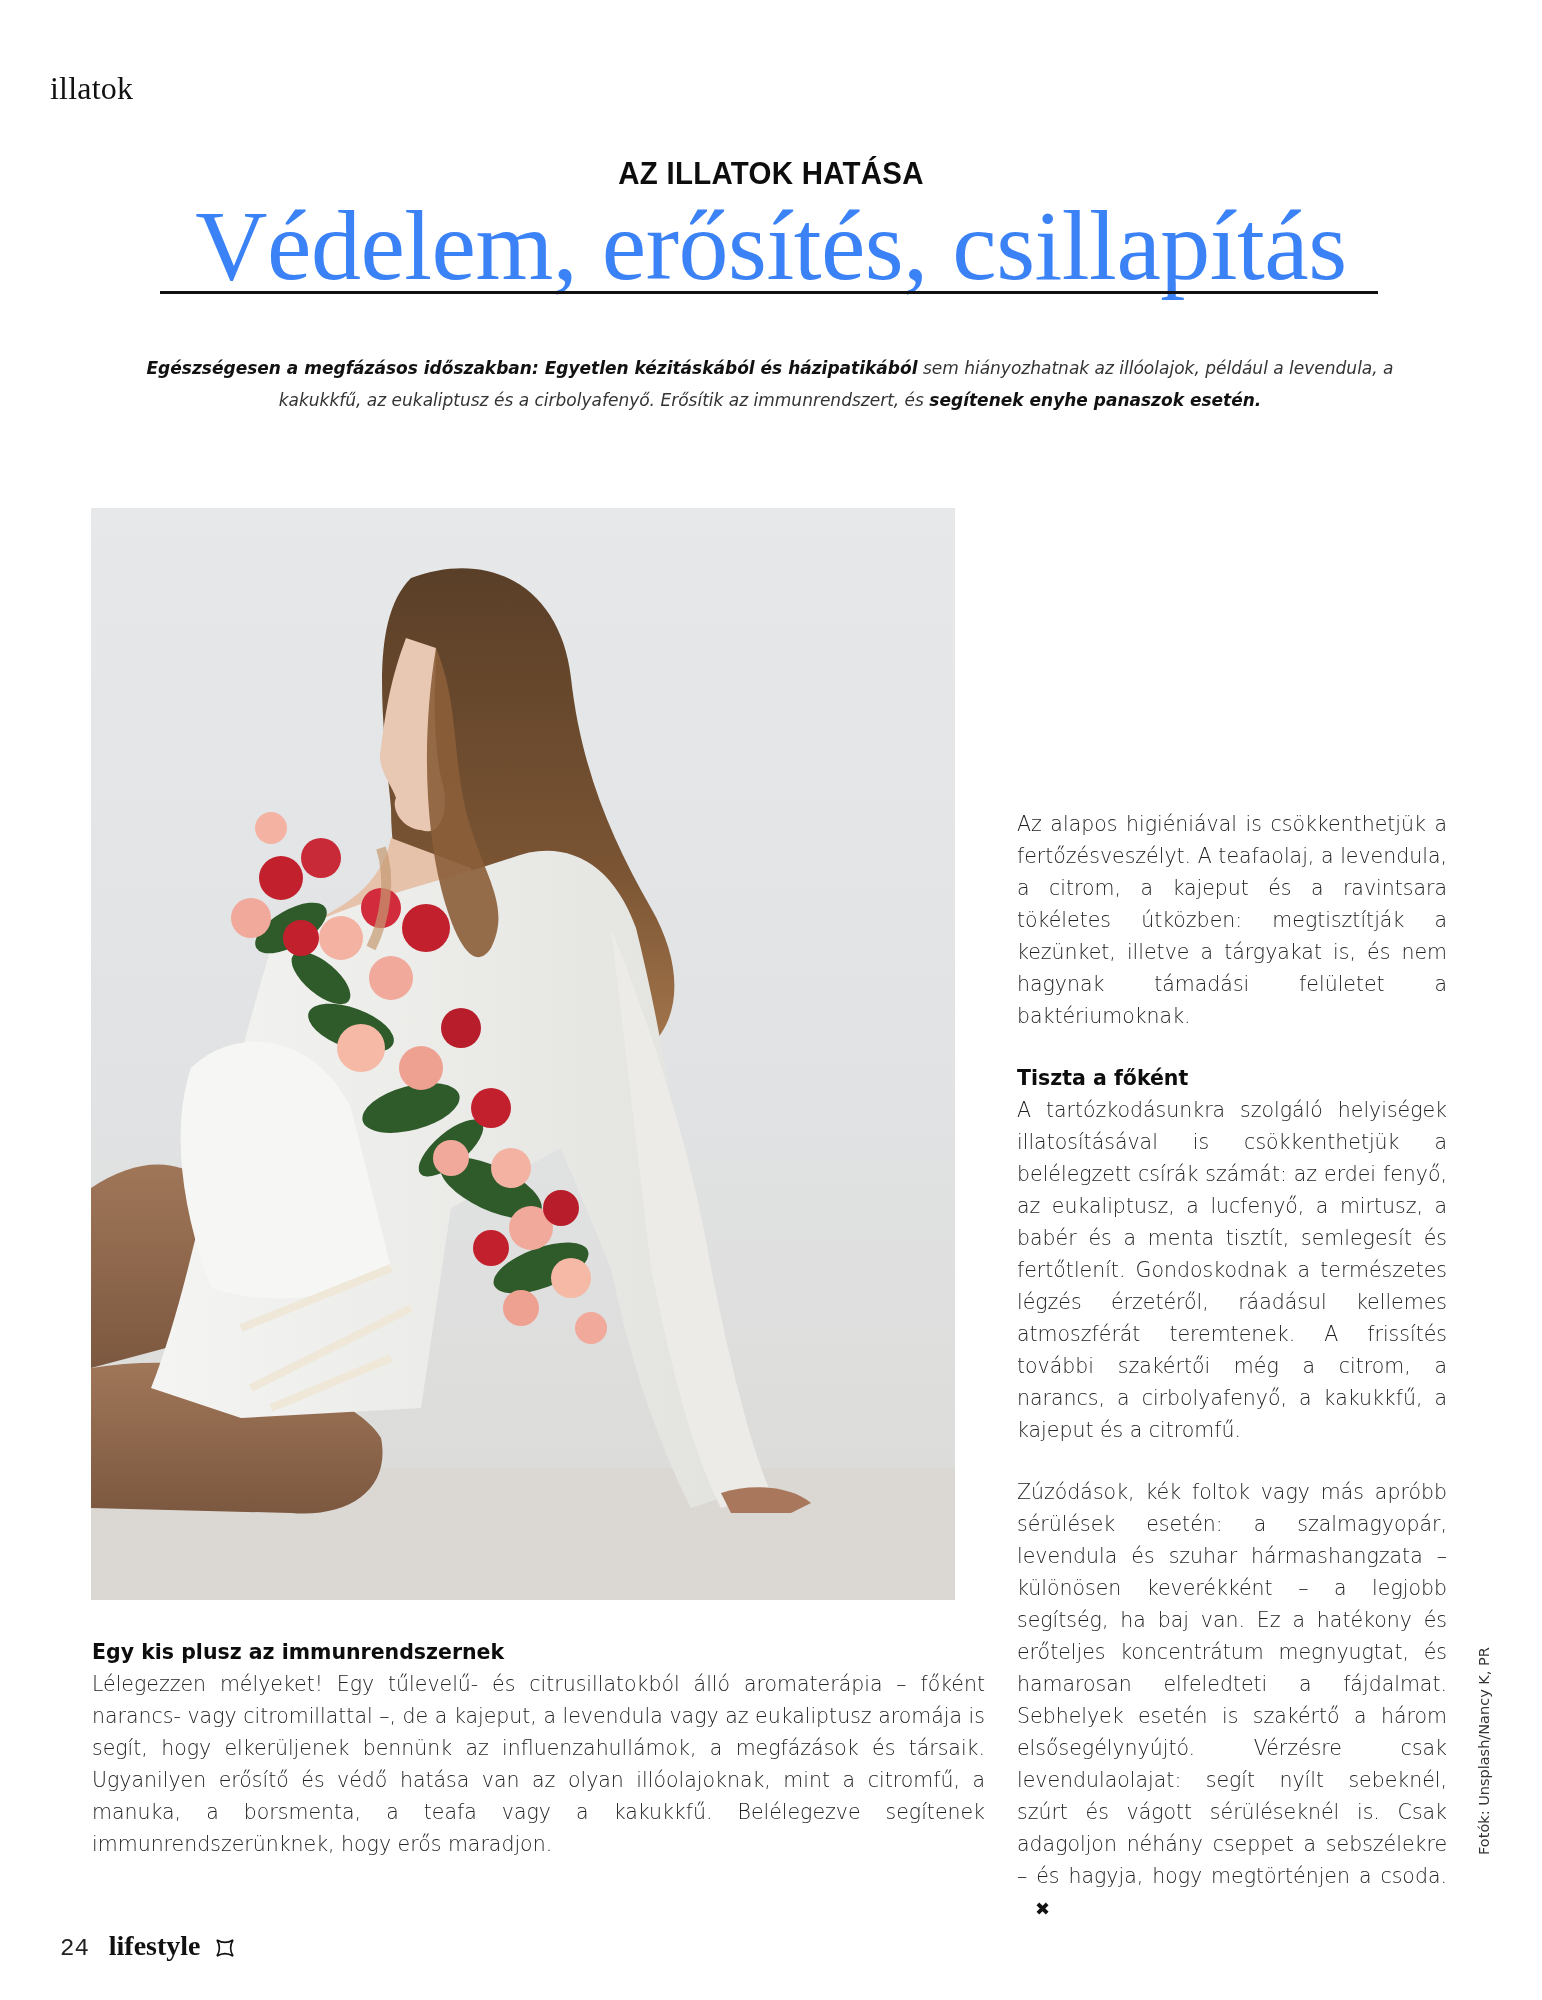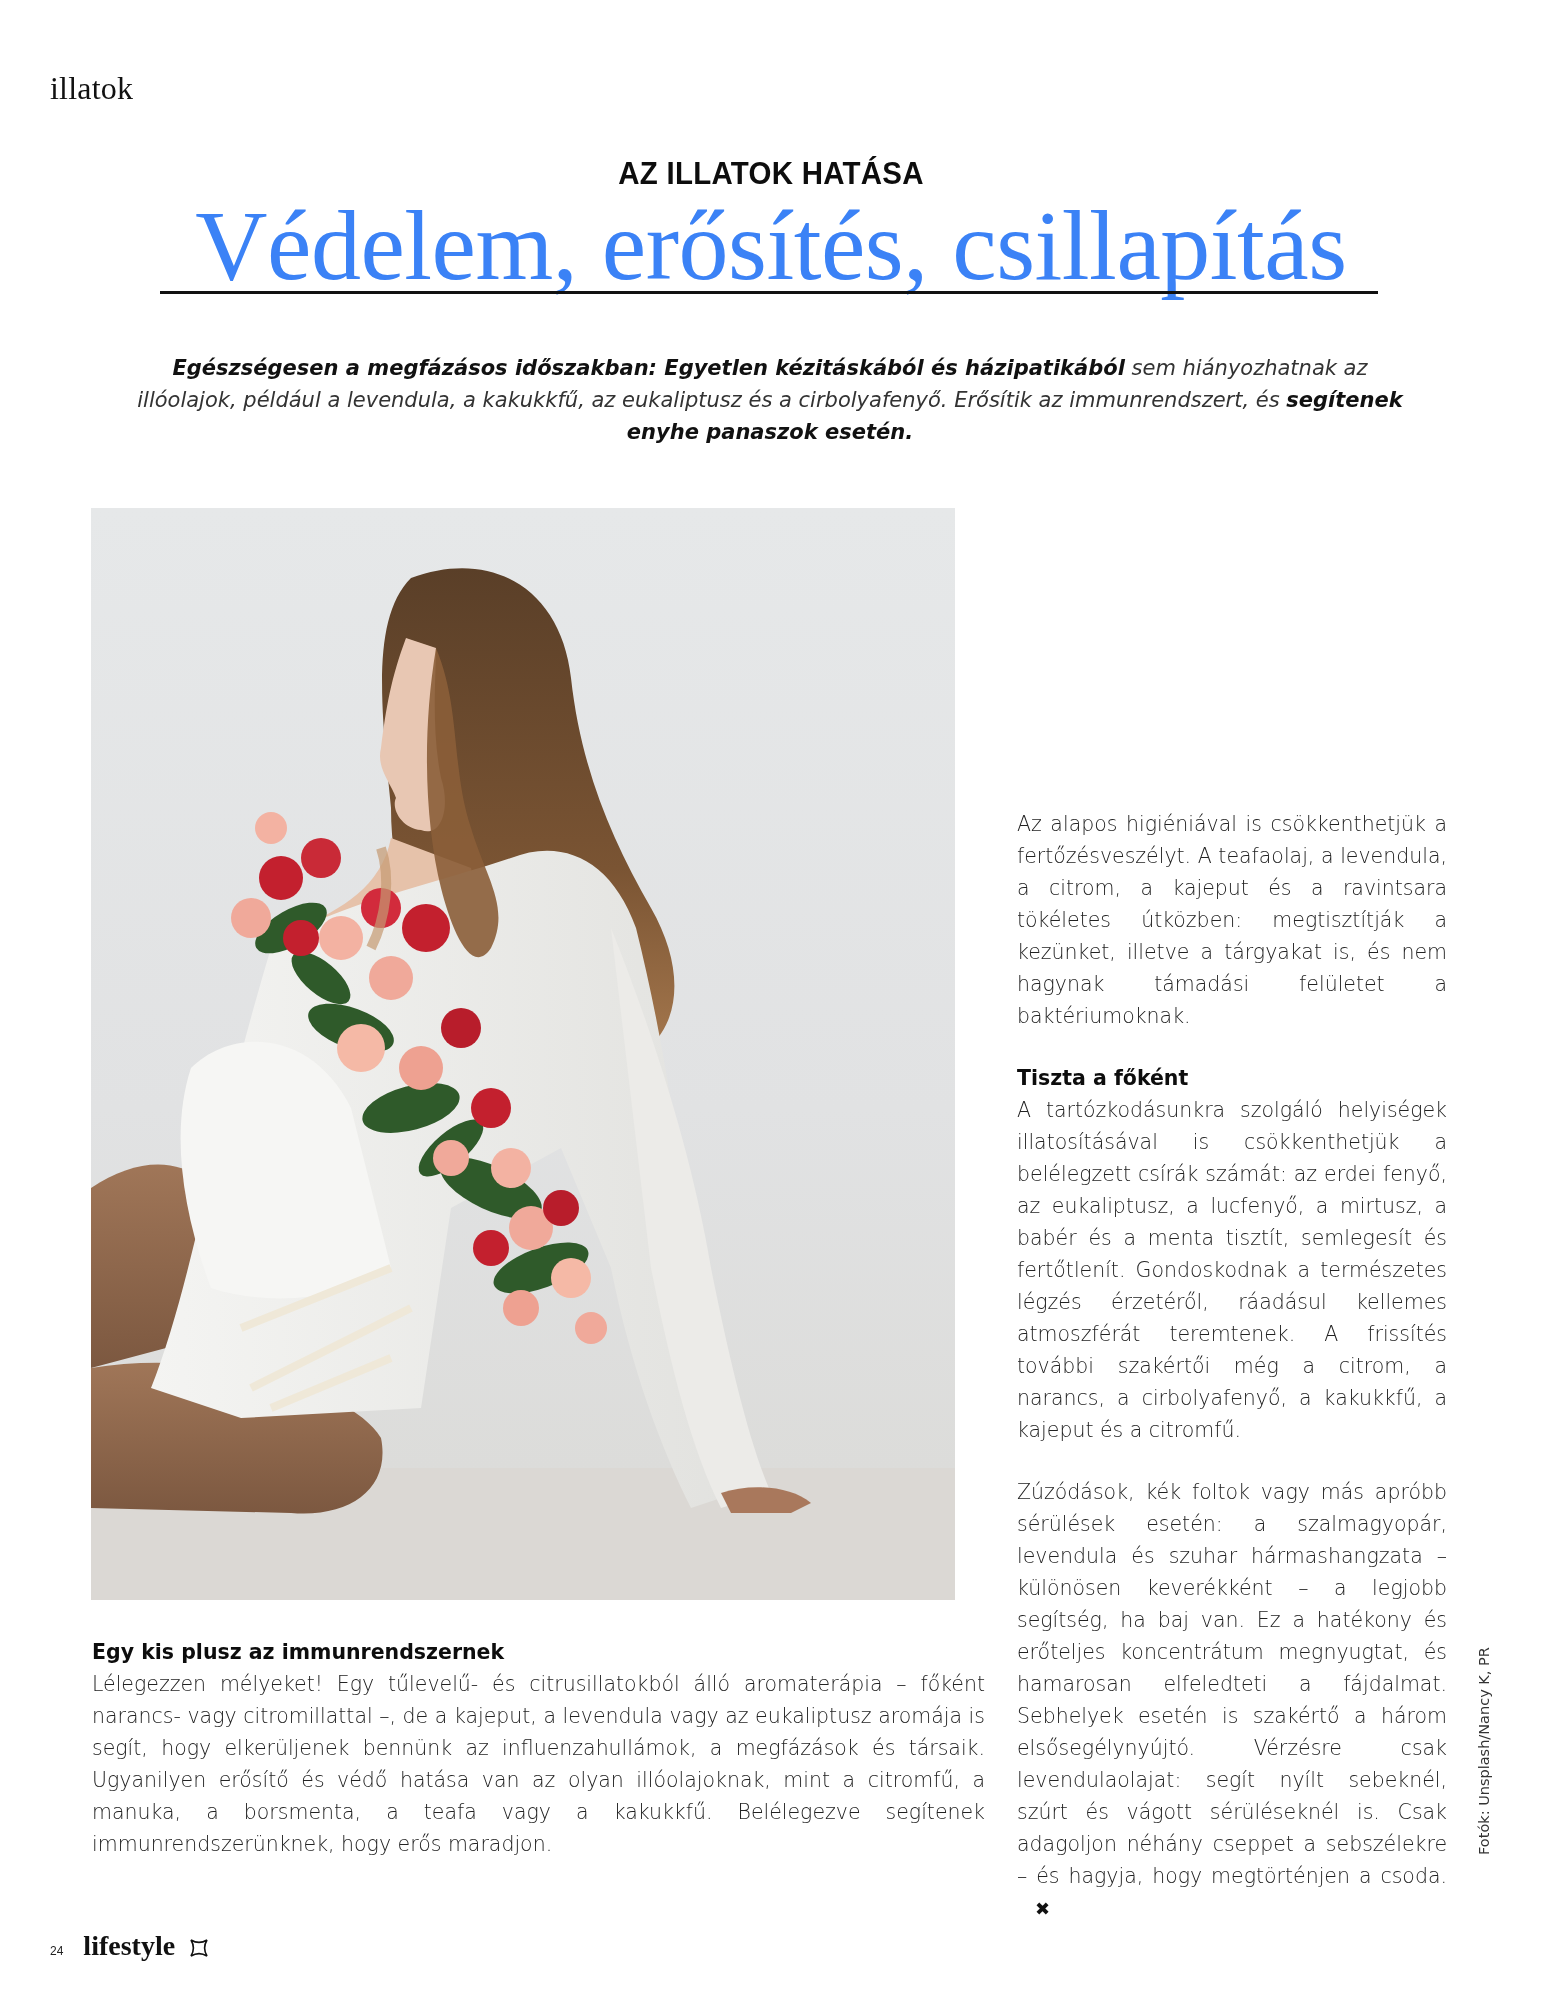--- a/index.html
+++ b/index.html
@@ -25,21 +25,21 @@
       font-size: 100px; line-height: 100px; color: #3b82f6;
       letter-spacing: -0.5px;
     }
     .headline-rule {
       position: absolute; left: 160px; width: 1218px; top: 291px; height: 3px;
       background: #111;
     }
     .lead {
       position: absolute; left: 120px; width: 1300px; top: 352px; text-align: center;
       font-family: "DejaVu Sans", sans-serif; font-style: italic; font-weight: 300;
-      font-size: 21px; line-height: 32px; color: #333;
+      font-size: 17px; line-height: 32px; color: #333;
     }
     .lead b { font-weight: 700; color: #111; }
     .photo {
       position: absolute; left: 91px; top: 508px; width: 864px; height: 1092px;
       background: linear-gradient(180deg, #e6e8e9 0%, #e1e2e3 55%, #dcdcda 88%, #d7d4d0 100%);
       overflow: hidden;
     }
     .photo svg { width: 100%; height: 100%; display: block; }
     .col-right {
       position: absolute; left: 1017px; width: 430px; top: 808px;
@@ -65,21 +65,21 @@
     .credit {
       position: absolute; left: 1476px; top: 1855px;
       transform-origin: left top; transform: rotate(-90deg);
       font-family: "DejaVu Sans", sans-serif; font-size: 14.5px; color: #333;
       white-space: nowrap;
     }
     .footer {
       position: absolute; left: 50px; top: 1930px; display: flex; align-items: baseline;
       font-family: "Liberation Serif", serif;
     }
-    .page-num { font-size: 12px; color: #222; margin-right: 20px; font-family: Liberation Sans, sans-serif; }
+    .page-num { font-size: 24px; color: #222; margin-right: 20px; font-family: Liberation Mono, monospace; margin-left: 10px; }
     .brand { font-size: 28px; font-weight: 700; color: #111; font-family: "Liberation Serif", serif; }
     .brand-icon { margin-left: 14px; width: 20px; height: 20px; display: inline-block; position: relative; top: 3px; }
   </style>
 </head>
 <body>
 
 <div class="section-label">illatok</div>
 
 <div class="kicker">AZ ILLATOK HATÁSA</div>
 <div class="headline">Védelem, erősítés, csillapítás</div>

